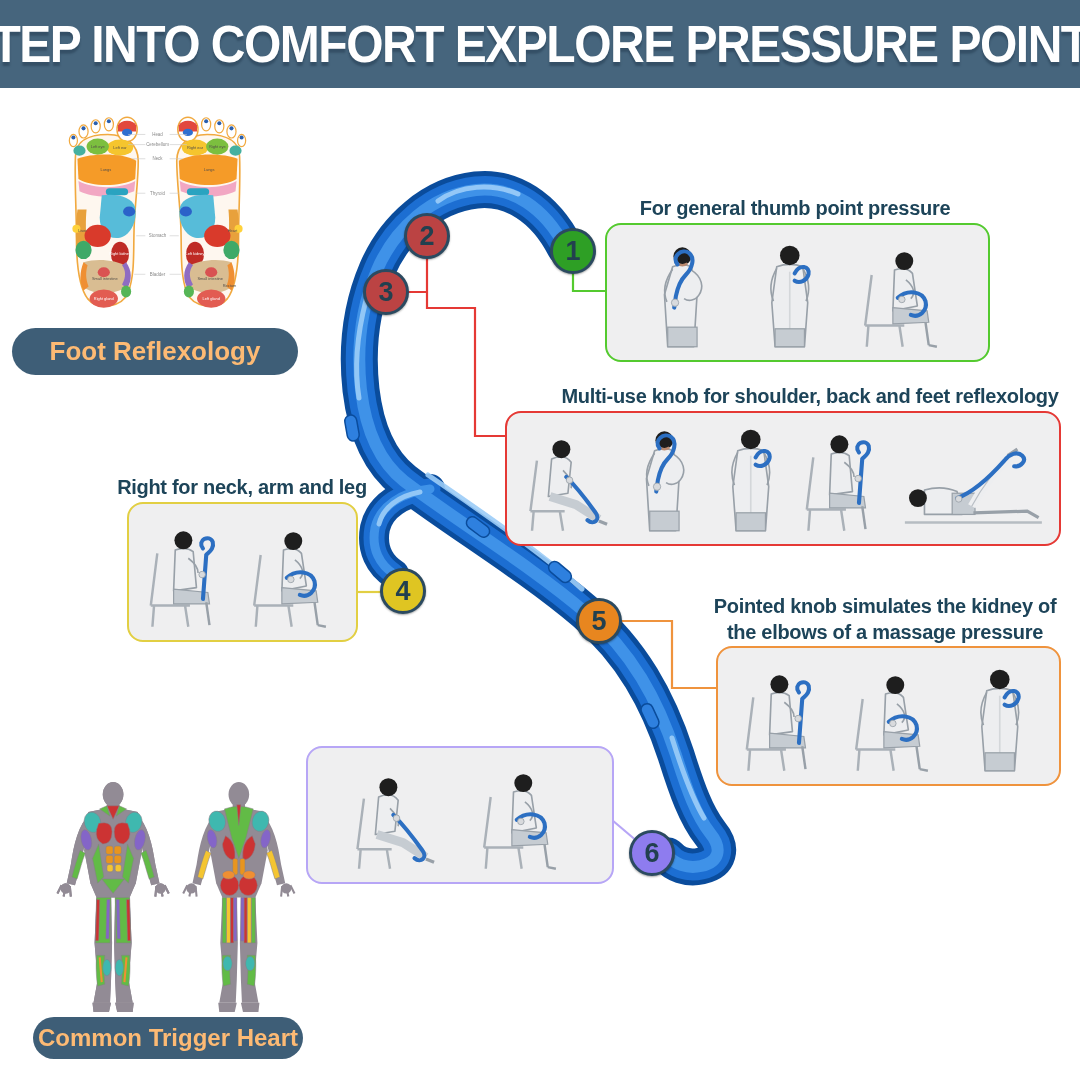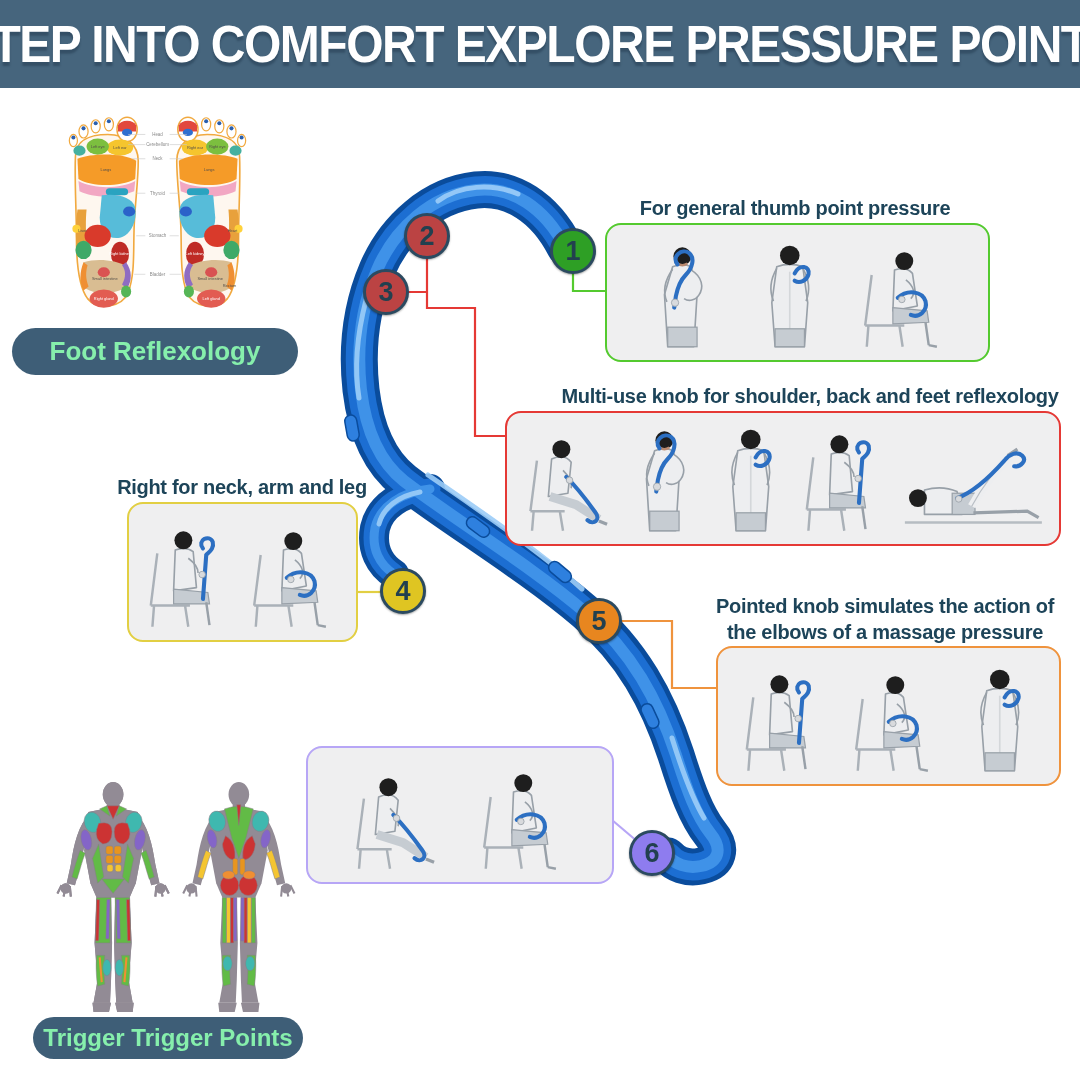--- a/index.html
+++ b/index.html
@@ -4,21 +4,21 @@
 <style>
   html,body{margin:0;padding:0;background:#ffffff;}
   .stage{position:relative;width:1080px;height:1080px;background:#ffffff;overflow:hidden;
          font-family:"Liberation Sans",sans-serif;}
   
   .banner{position:absolute;left:0;top:0;width:1080px;height:88px;background:#46657D;
           display:flex;align-items:center;justify-content:center;}
   .banner h1{margin:0;color:#ffffff;font-size:48px;font-weight:bold;letter-spacing:-1.5px;
              transform:scaleY(1.08);text-shadow:0 3px 2px rgba(20,40,60,.35);white-space:nowrap;}
   
-  .pill{position:absolute;background:#3E5E77;color:#86efac;border-radius:28px;
+  .pill{position:absolute;background:#3E5E77;color:#fdba74;border-radius:28px;
         display:flex;align-items:center;justify-content:center;font-weight:bold;}
   .pill.foot{left:12px;top:328px;width:286px;height:47px;font-size:26px;}
   .pill.trigger{left:33px;top:1017px;width:270px;height:42px;font-size:24px;}
   
   .badge{position:absolute;width:40px;height:40px;border-radius:50%;border:3px solid #2B4A60;
          display:flex;align-items:center;justify-content:center;font-weight:bold;font-size:27px;
          color:#22404F;box-shadow:0 1px 2px rgba(0,0,0,.35);z-index:6;}
   .b1{left:550px;top:228px;} .b2{left:404px;top:213px;} .b3{left:363px;top:269px;}
   .b4{left:380px;top:568px;} .b5{left:576px;top:598px;} .b6{left:629px;top:830px;}
   
@@ -222,21 +222,21 @@
           <path d="M60 116 h3 v42 h-3 z" fill="#8465C8"></path>
         <path d="M42 172 C41 184 42 196 43 202 L50 200 C49 190 49 180 50 172 Z" fill="#62BB46"></path>
         <path d="M74 172 C75 184 74 196 73 202 L66 200 C67 190 67 180 66 172 Z" fill="#62BB46"></path>
         <ellipse cx="47" cy="180" rx="4.5" ry="7" fill="#3FB8AF"></ellipse>
           <ellipse cx="69" cy="180" rx="4.5" ry="7" fill="#3FB8AF"></ellipse>
       </g>
     </g>
   </svg>
 
   <div class="pill trigger">
-    <span>Trigger Trigger Points</span>
+    <span>Common Trigger Heart</span>
   </div>
 
   <svg class="art" width="1080" height="1080" viewBox="0 0 1080 1080">
     <g fill="none" stroke-width="2.2">
       <polyline points="573,262 573,291 605,291" stroke="#54CA2F"></polyline>
       <polyline points="427,246 427,308 475,308 475,436 505,436" stroke="#E53935"></polyline>
       <polyline points="389,292 427,292" stroke="#E53935"></polyline>
       <polyline points="358,592 386,592" stroke="#E2CF43"></polyline>
       <polyline points="618,621 672,621 672,688 716,688" stroke="#EF933D"></polyline>
       <polyline points="612,820 638,842" stroke="#B7A6F6"></polyline>
@@ -289,21 +289,21 @@
       <span>6</span>
     </div>
 
   <div class="callout-title t1">
     <span>For general thumb point pressure</span></div>
   <div class="callout-title t2">
     <span>Multi-use knob for shoulder, back and feet reflexology</span></div>
   <div class="callout-title t3">
     <span>Right for neck, arm and leg</span></div>
   <div class="callout-title t4">
-    <span style="display:block">Pointed knob simulates the action of</span>
+    <span style="display:block">Pointed knob simulates the kidney of</span>
     <span style="display:block">the elbows of a massage pressure</span>
     </div>
 
   <div class="callout-box x1" style="border-color: rgb(84, 202, 47);">
       <div class="figs" style="display:contents"><svg viewBox="0 0 100 130" class="fig" style="width: 81.5385px;">
           <use href="#p-stand-front"></use>
         </svg><svg viewBox="0 0 100 130" class="fig" style="width: 81.5385px;">
           <use href="#p-stand-back"></use>
         </svg><svg viewBox="0 0 120 130" class="fig" style="width: 97.8462px;">
           <use href="#p-seated"></use>

